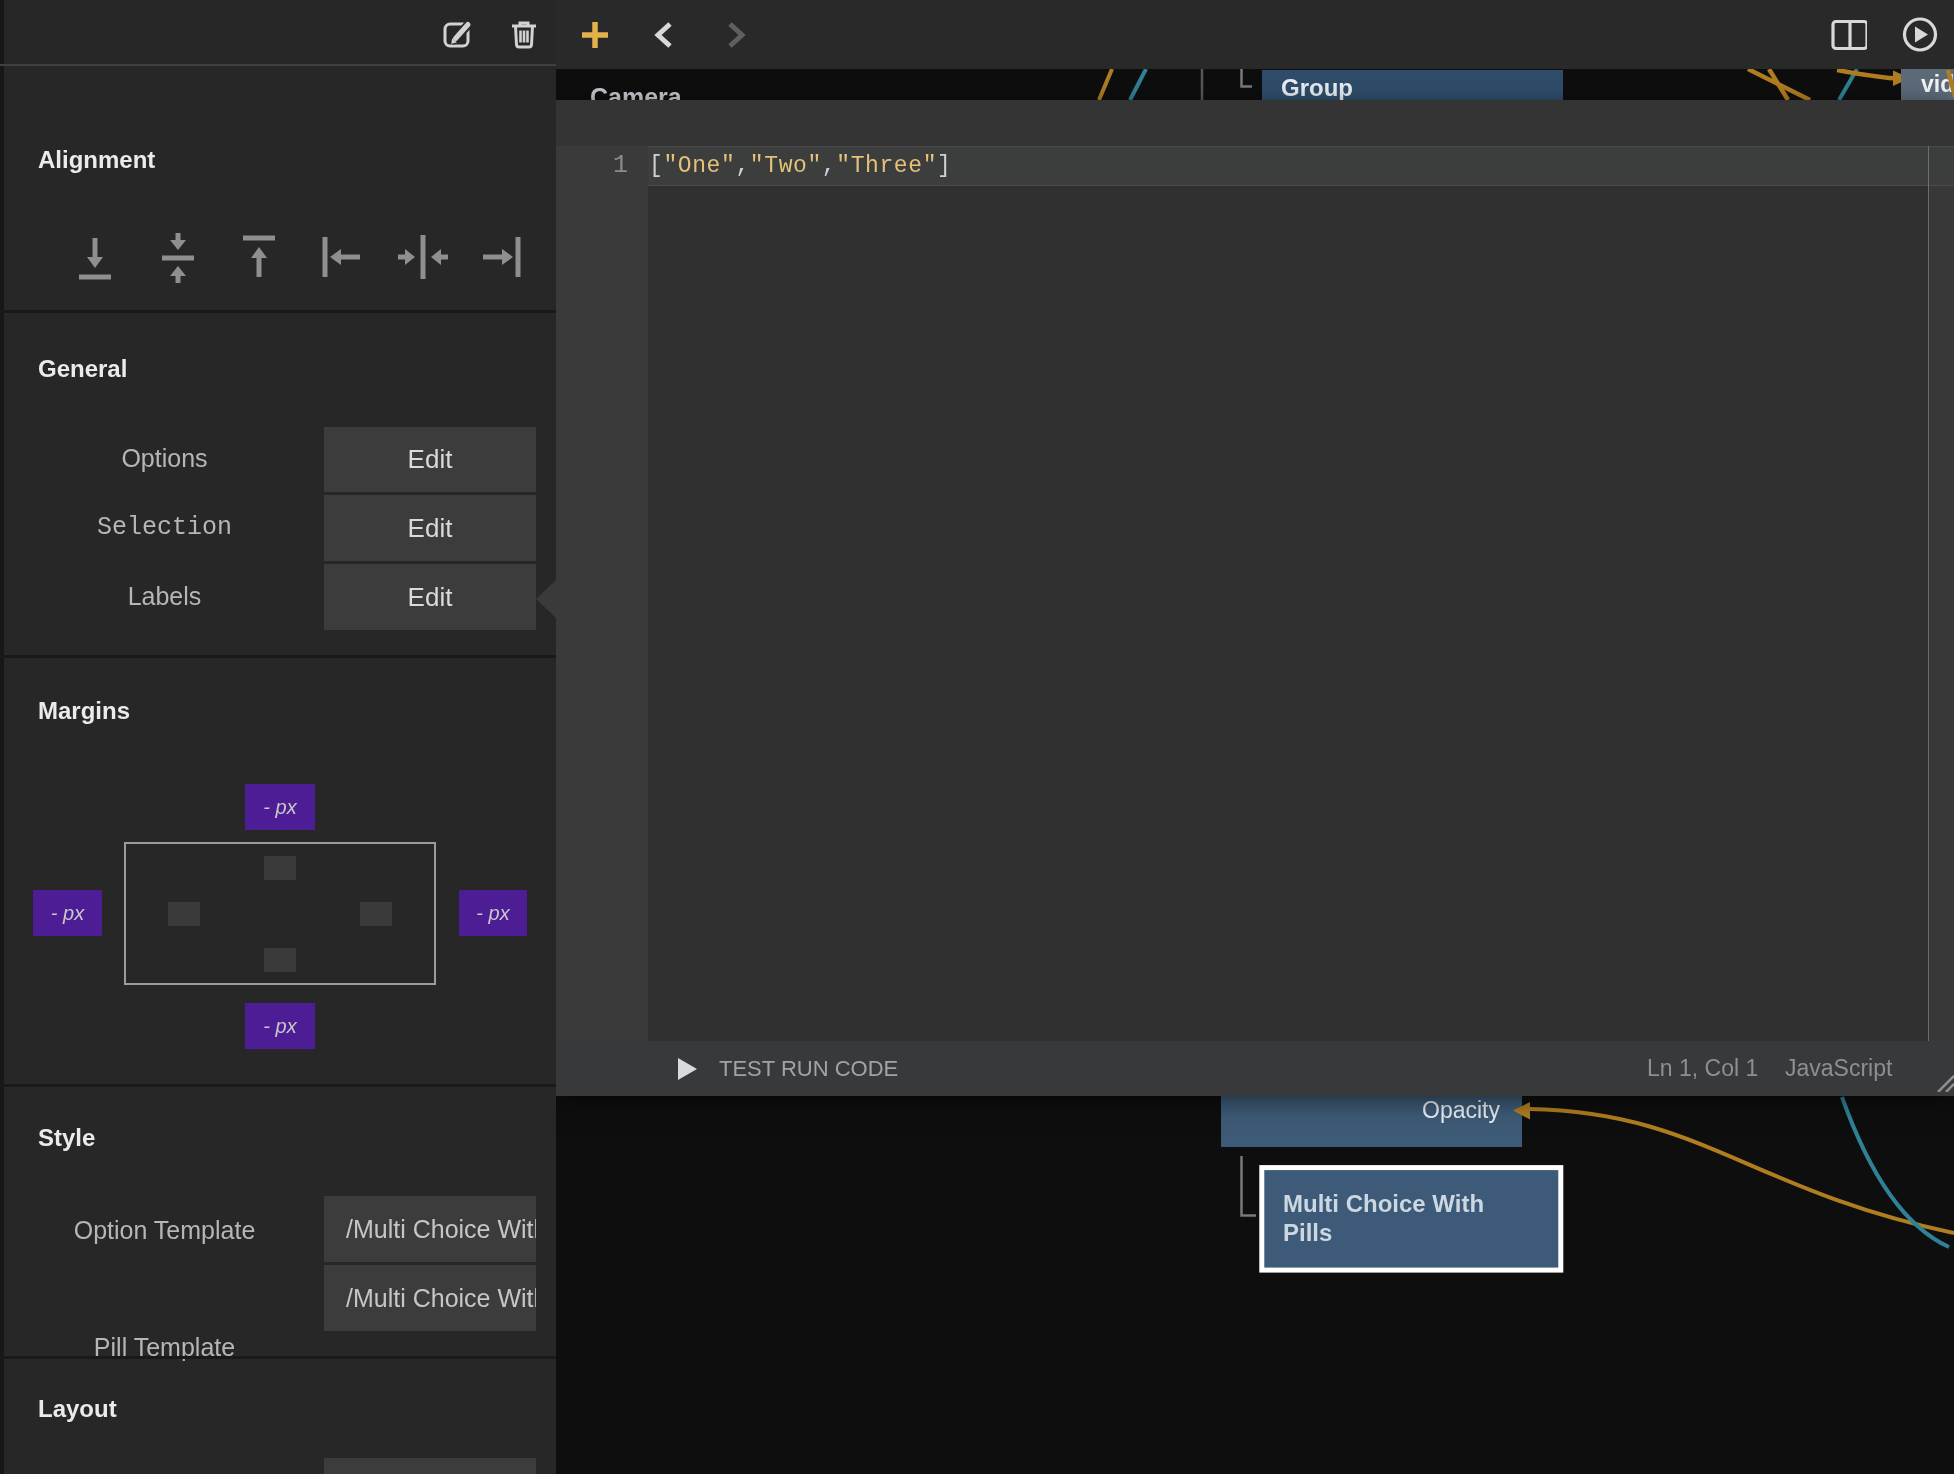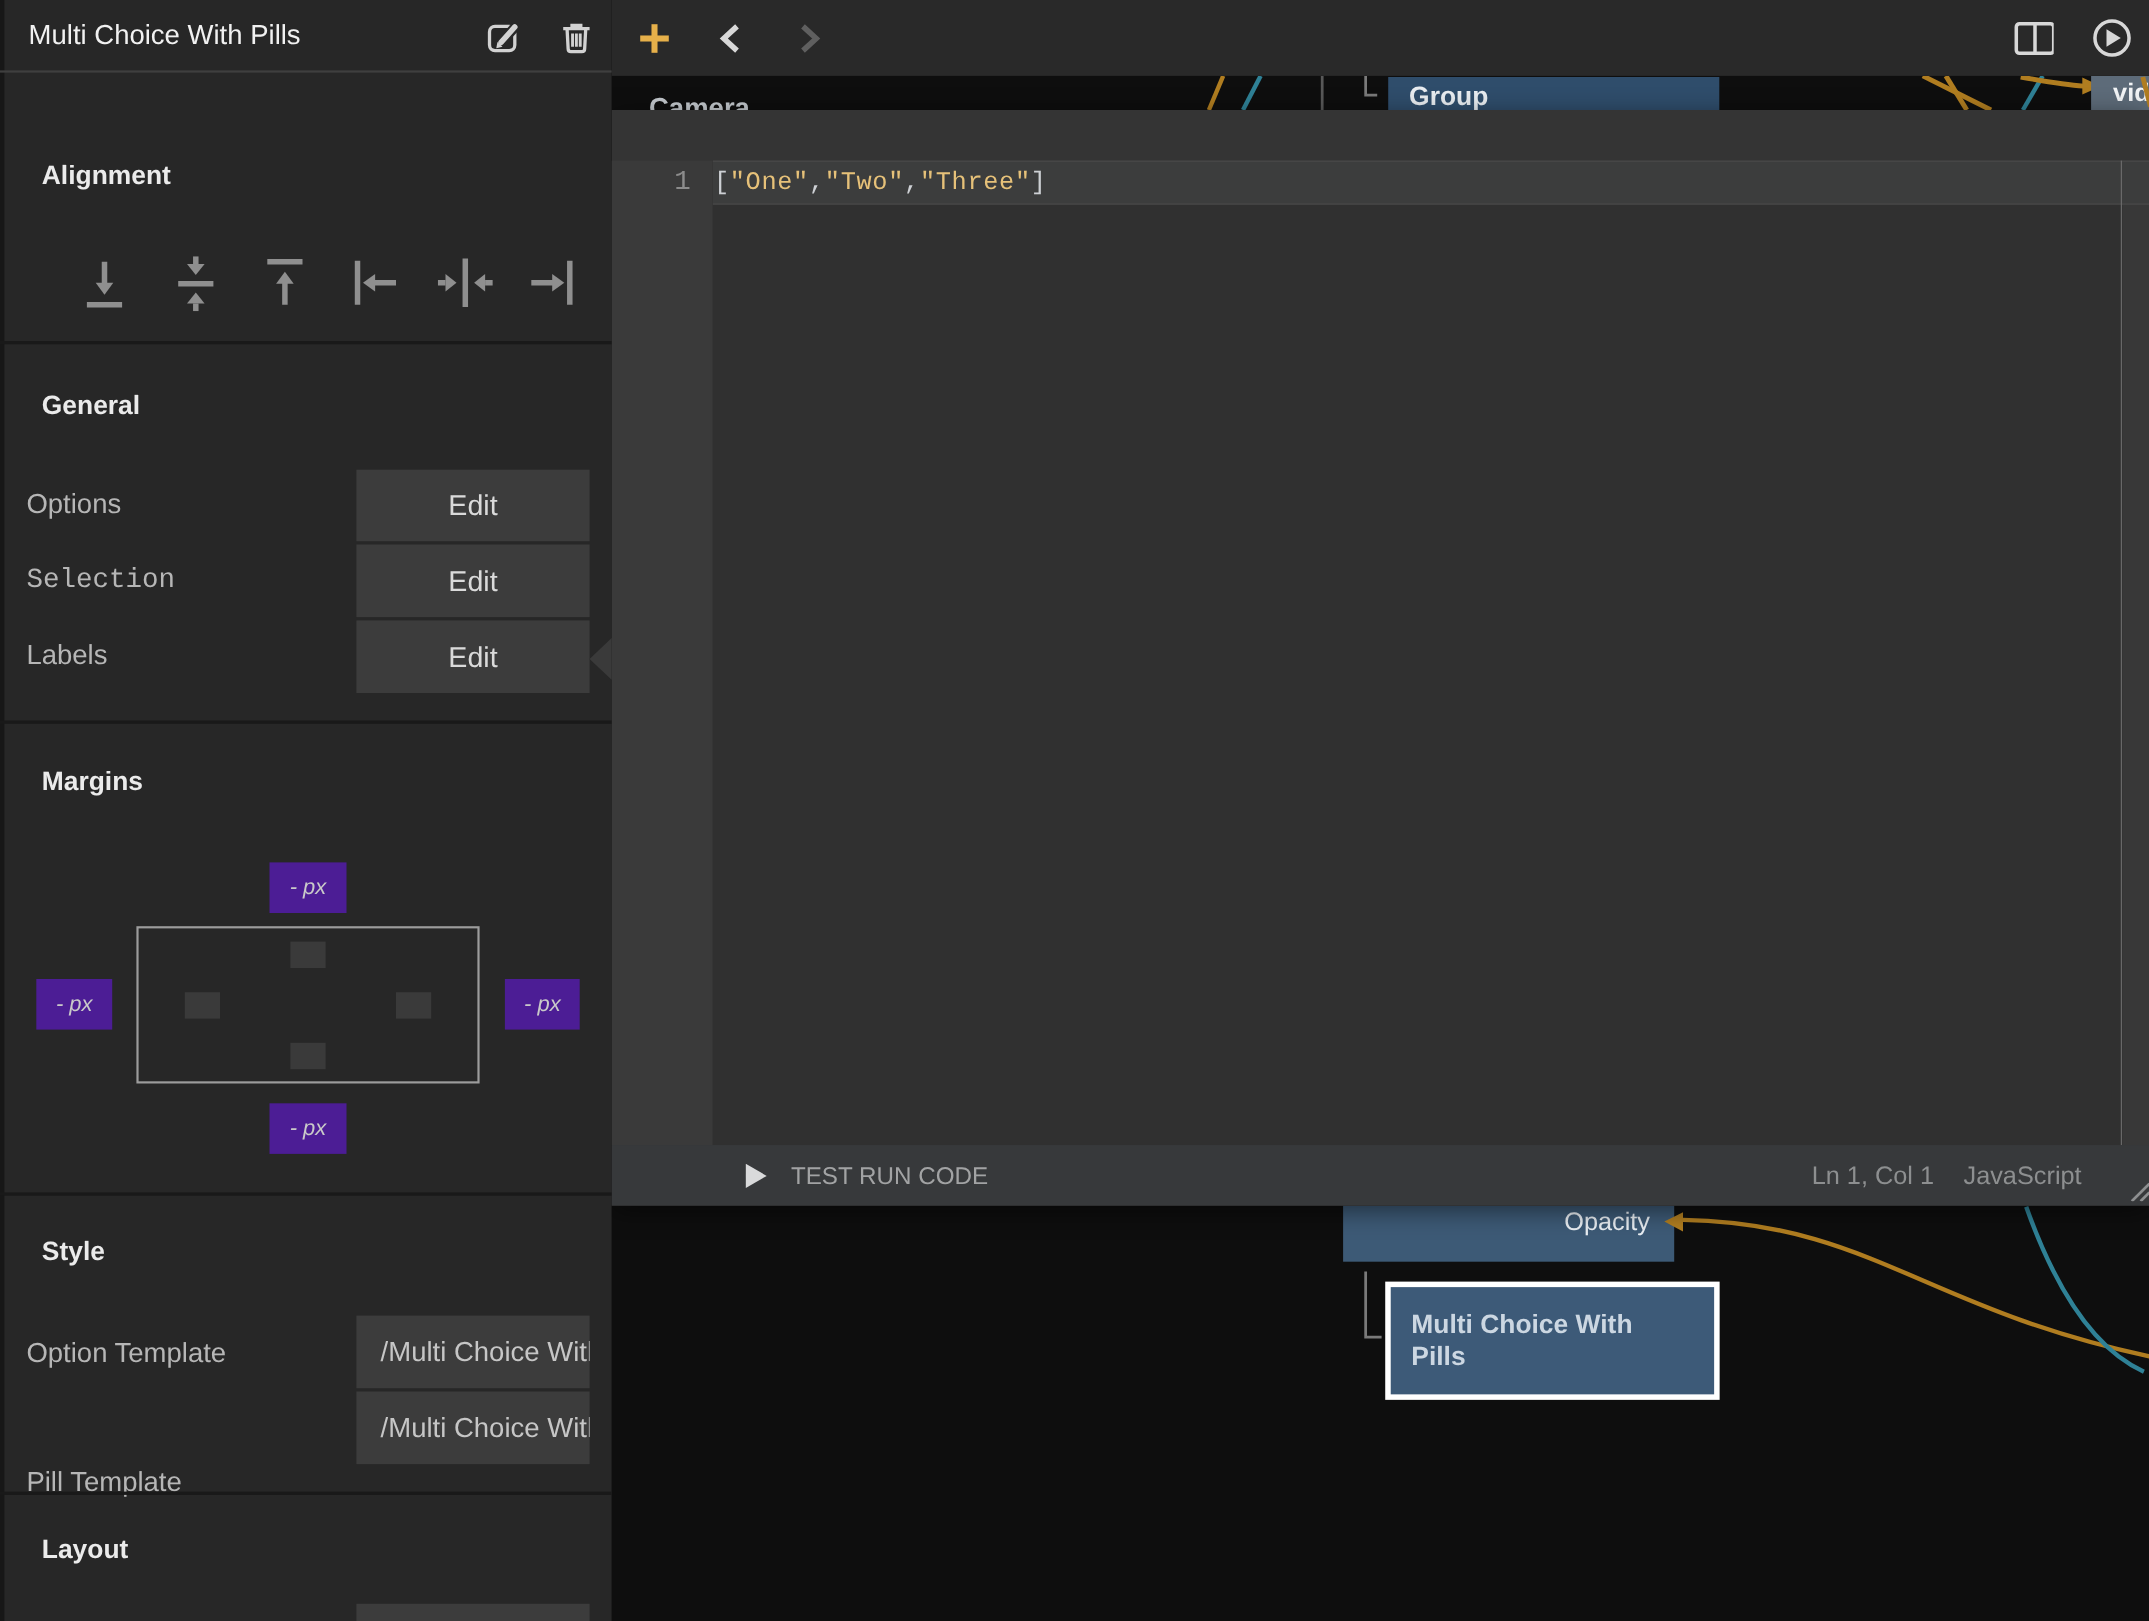--- a/index.html
+++ b/index.html
@@ -5,21 +5,21 @@
   * { margin:0; padding:0; box-sizing:border-box; }
   html,body { width:1954px; height:1474px; overflow:hidden; background:#0e0e0e;
     font-family:"Liberation Sans", sans-serif; }
   .abs { position:absolute; }
   
   #panel { position:absolute; left:0; top:0; width:556px; height:1474px; background:#272727; }
   #panel .lstrip { position:absolute; left:0; top:0; width:4px; height:1474px; background:#171717; }
   .divider-dark { position:absolute; left:0; width:556px; height:3px; background:#191919; }
   .divider-light { position:absolute; left:0; width:556px; height:2px; background:#3f3f3f; }
   .heading { position:absolute; left:38px; font-size:24px; font-weight:bold; color:#ebebeb; }
-  .rowlabel { position:absolute; font-size:25px; color:#b6b6b6; width:281px; text-align:left; left:24px; }
+  .rowlabel { position:absolute; font-size:25px; color:#b6b6b6; width:281px; text-align:center; left:24px; }
   .btn { position:absolute; left:324px; width:212px; background:#3c3c3c; color:#dadada;
          font-size:26px; display:flex; align-items:center; justify-content:center;text-align:right; }
   .valbox { position:absolute; left:324px; width:212px; background:#3c3c3c; color:#c6c6c6;
          font-size:25px; display:flex; align-items:center; padding-left:22px;
          white-space:nowrap; overflow:hidden; }
   .pxbtn { position:absolute; width:70px; height:46px; background:#4c1d95; color:#c9c9c9;
           font-size:20px; display:flex; align-items:center; justify-content:center;font-style:italic; }
   .tick { position:absolute; width:32px; height:24px; background:#3a3a3a; }
   
   #toolbar { position:absolute; left:556px; top:0; width:1398px; height:69px; background:#292929; }
@@ -124,21 +124,20 @@
   </svg>
   <svg class="abs" style="left:1344px; top:15px;" width="40" height="40" viewBox="0 0 40 40">
     <circle cx="20" cy="19.5" r="15.5" fill="none" stroke="#d8d8d8" stroke-width="3.2"></circle>
     <polygon points="15,11.5 15,27.5 28,19.5" fill="#d8d8d8"></polygon>
   </svg>
 </div>
 
 <div id="panel">
   <div class="lstrip"></div>
 
-  <div class="abs" style="left:26px; top:0; height:64px; line-height:64px; font-size:25px; font-weight:400; color:#f1f1f1;">Multi Choice With Pills</div>
   <svg class="abs" style="left:441px; top:18px;" width="32" height="32" viewBox="0 0 32 32">
     <rect x="4" y="6" width="23" height="22" rx="5" fill="none" stroke="#d2d2d2" stroke-width="3"></rect>
     <line x1="13" y1="22" x2="26" y2="8" stroke="#282828" stroke-width="9" stroke-linecap="round"></line>
     <line x1="14.5" y1="20.5" x2="27" y2="6.5" stroke="#d2d2d2" stroke-width="5" stroke-linecap="round"></line>
     <polygon points="10.2,25.8 11.2,20.2 15.8,24.4" fill="#d2d2d2"></polygon>
   </svg>
   <svg class="abs" style="left:509px; top:18px;" width="30" height="32" viewBox="0 0 30 32">
     <path d="M3,8 H27" stroke="#d2d2d2" stroke-width="3" fill="none"></path>
     <path d="M11,8 V5 H19 V8" stroke="#d2d2d2" stroke-width="3" fill="none"></path>
     <path d="M6.5,8 L7.5,26.5 Q7.6,29 10,29 H20 Q22.4,29 22.5,26.5 L23.5,8" stroke="#d2d2d2" stroke-width="3" fill="none"></path>

